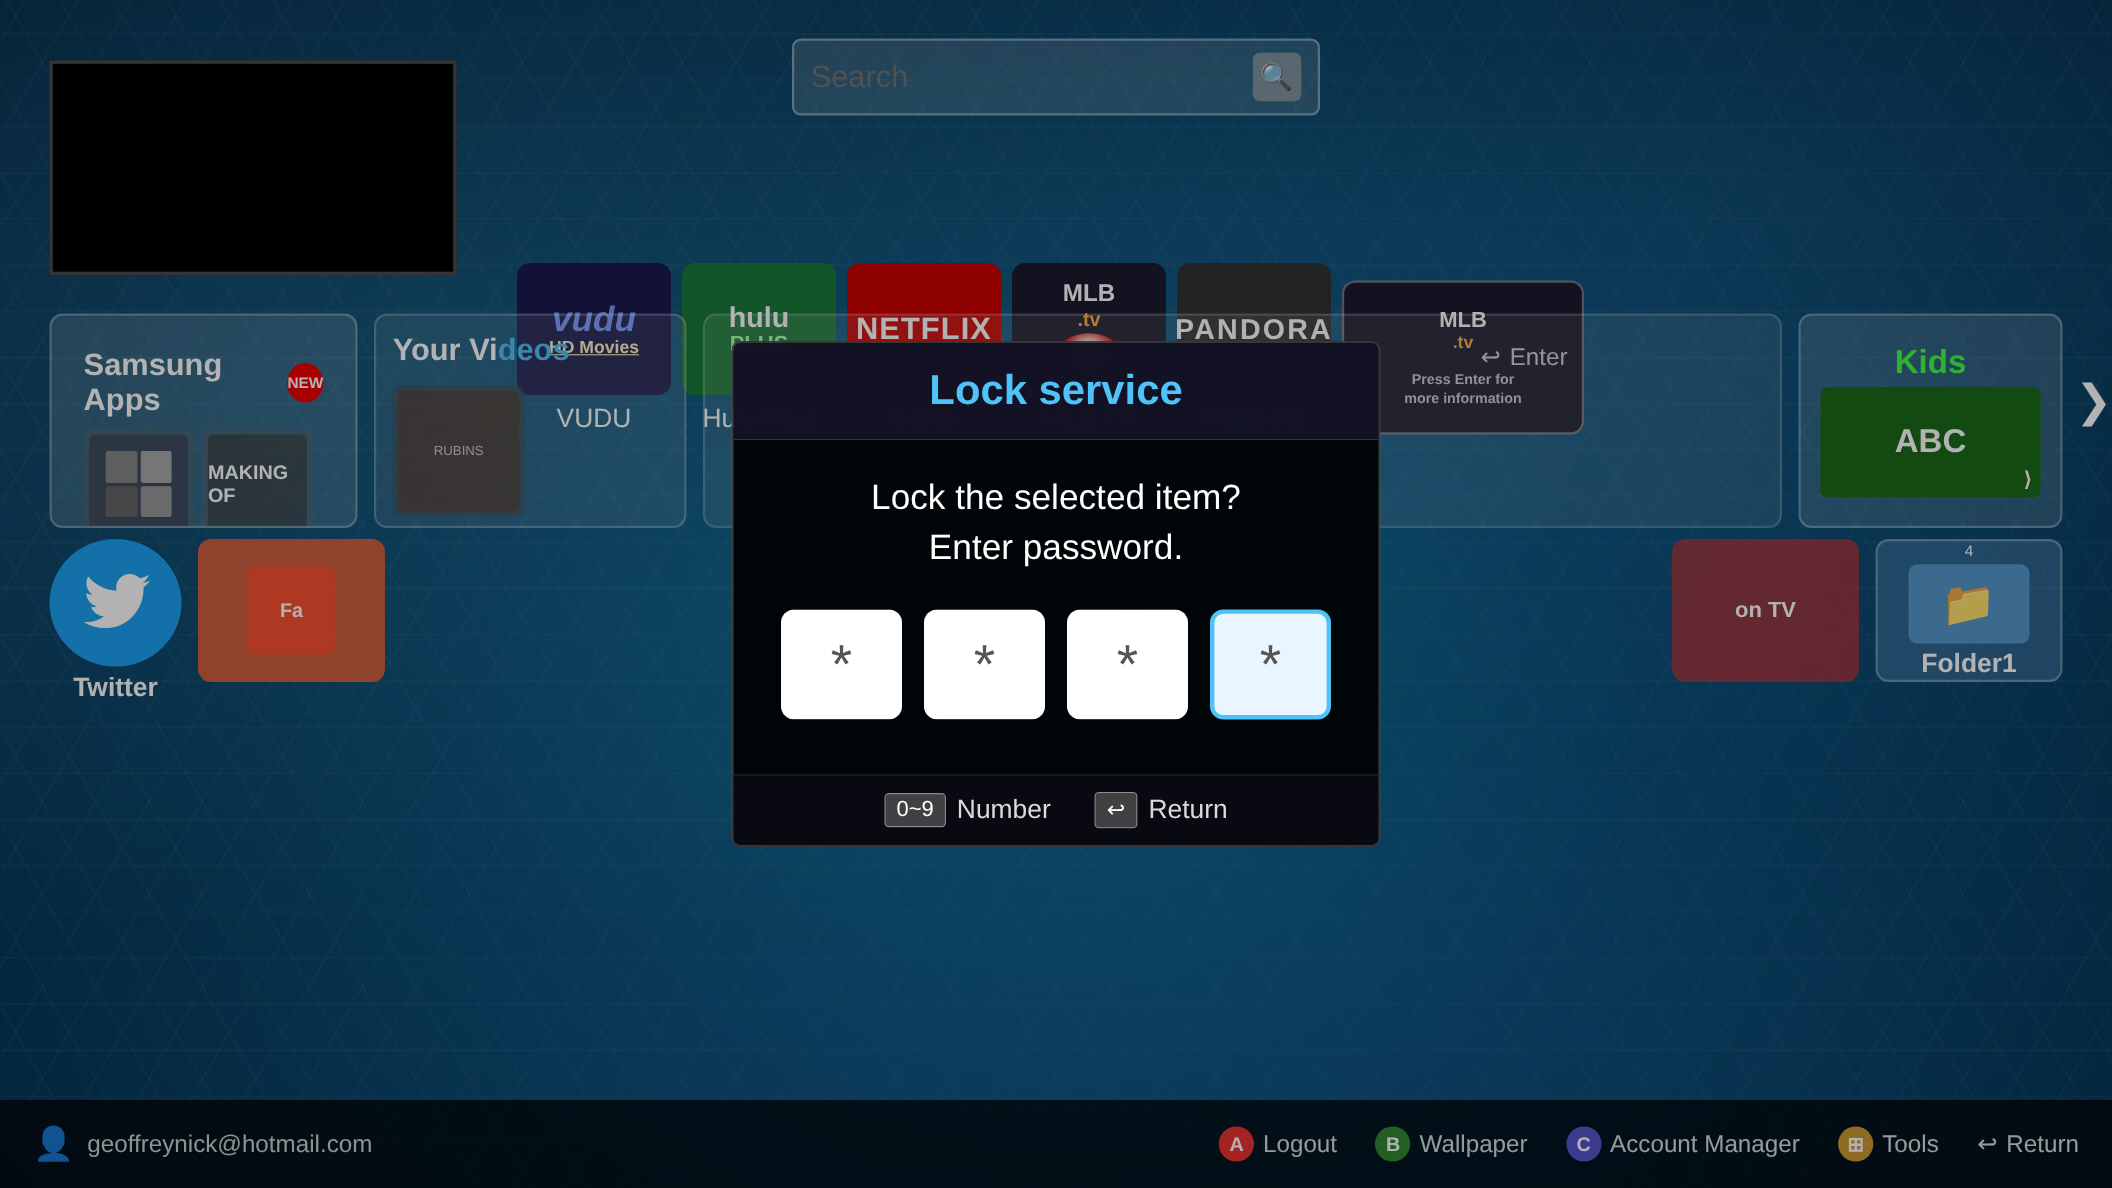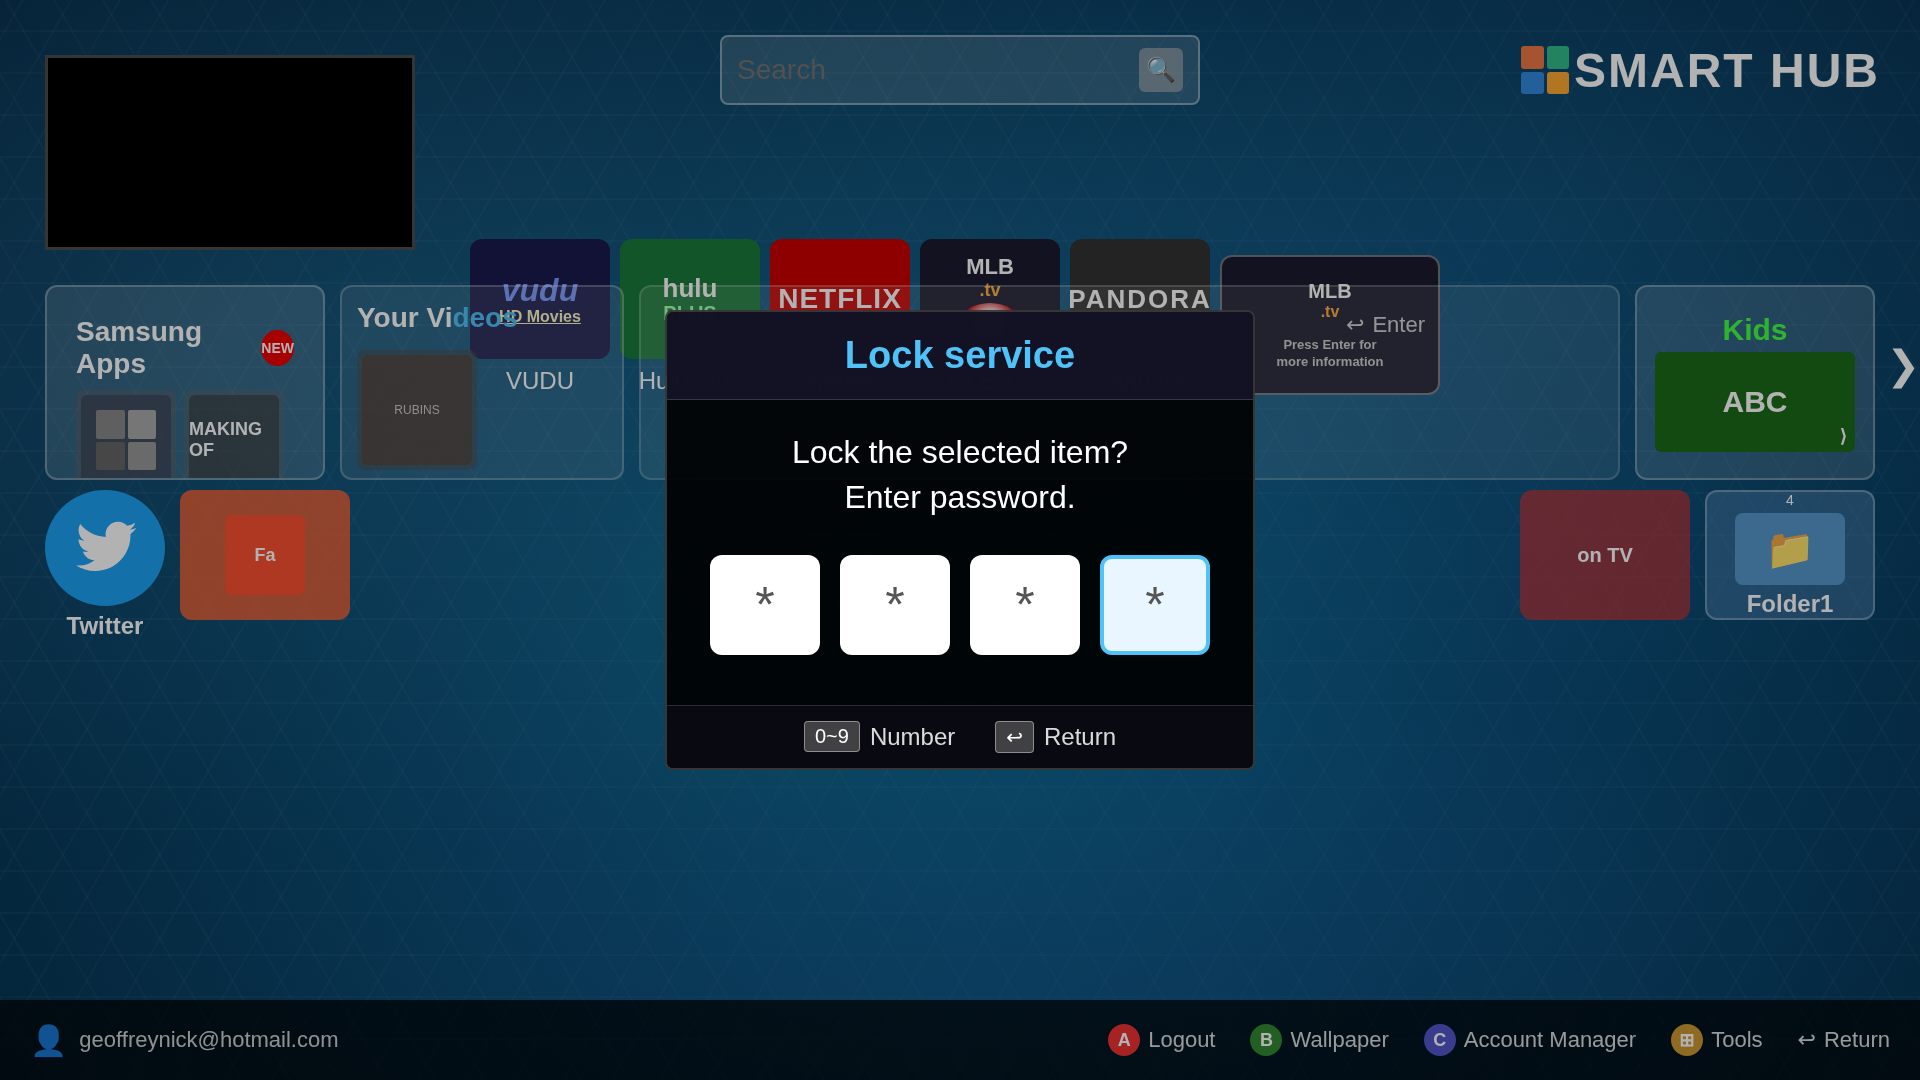--- a/index.html
+++ b/index.html
@@ -624,29 +624,20 @@
 <div class="hex-pattern"></div>
 
 <div class="tv-preview"></div>
 
 <div class="header">
   <div class="search-bar">
     <input type="text" placeholder="Search" style="">
     <div class="search-icon-btn">🔍</div>
   </div>
 
-  <div class="smart-hub-logo">
-    <div class="logo-cube">
-      <div class="cube-q1"></div>
-      <div class="cube-q2"></div>
-      <div class="cube-q3"></div>
-      <div class="cube-q4"></div>
-    </div>
-    <span>SMART HUB</span>
-  </div>
 </div>
 
 <div class="apps-row">
 
   <div class="app-item">
     <div class="app-icon app-vudu">
       <div style="text-align:center; line-height:1.1;">
         <div style="font-size:32px; color:#7799ff; font-style:italic; font-weight:900;">vudu</div>
         <div style="font-size:16px; color:#fef9c3;text-decoration:underline;">HD Movies</div>
       </div>

